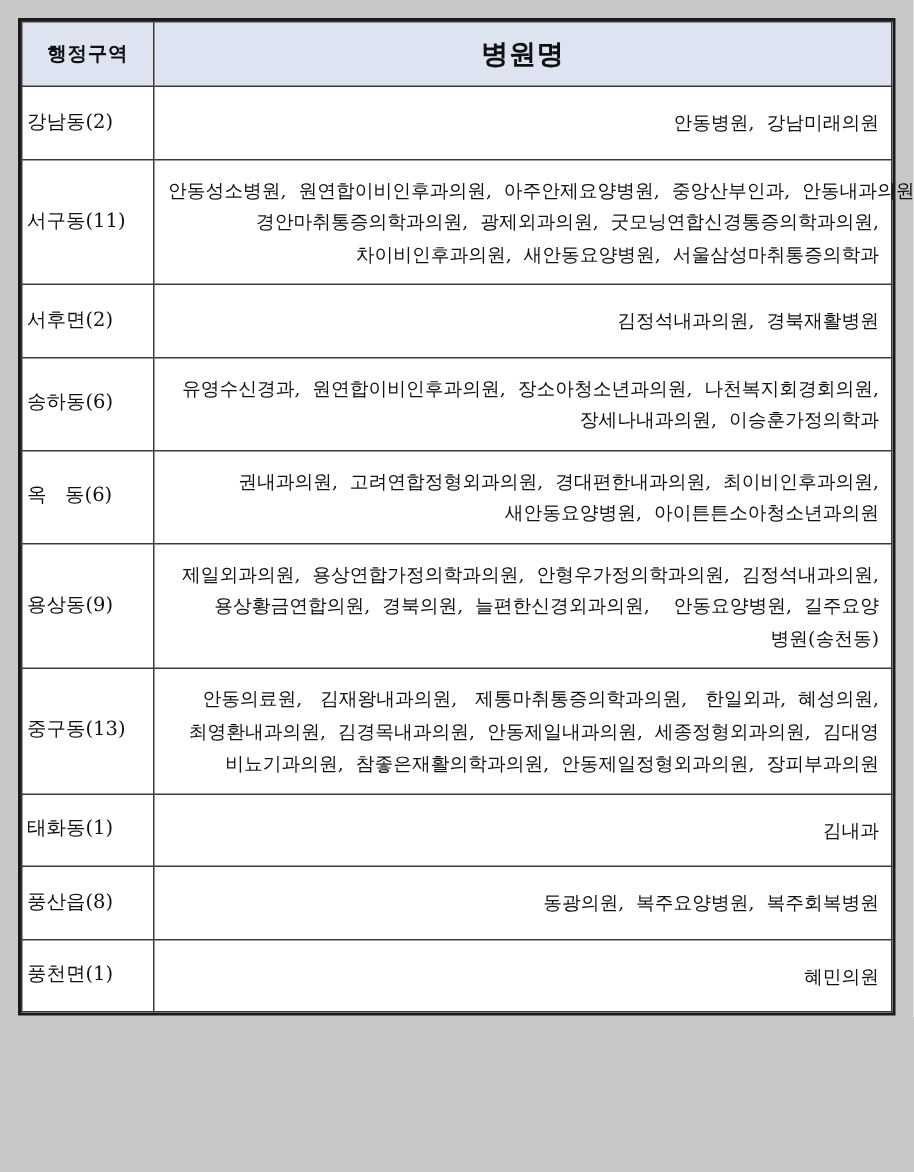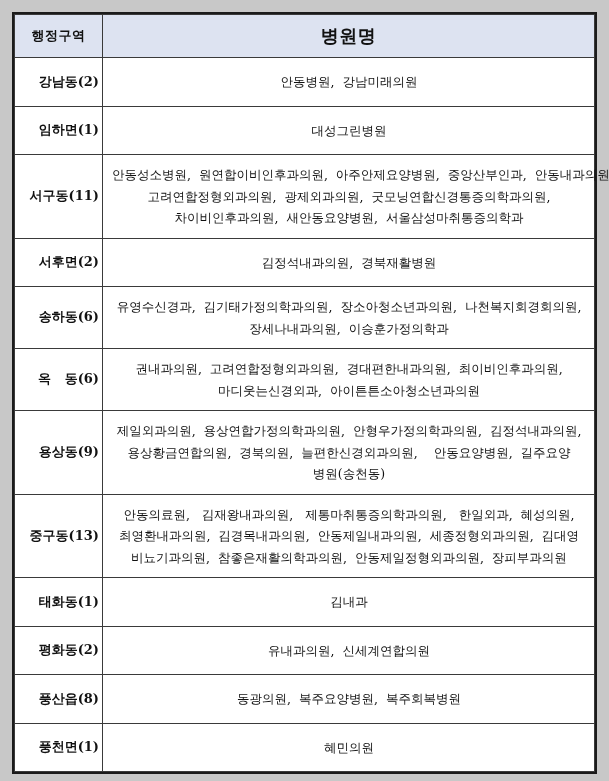--- a/index.html
+++ b/index.html
@@ -59,30 +59,29 @@
 
   thead th.region-head {
     font-size: 13px;
   }
 
   thead th.name-head {
     font-size: 18px;
   }
 
   tbody td.region-cell {
-    text-align: right;
+    text-align: left;
     font-size: 13px;
     padding: 8px 3px;
     white-space: pre;
     line-height: 1.55;
-    font-weight: bold;
   }
 
   tbody td.name-cell {
-    text-align: center;
+    text-align: right;
     font-size: 12.5px;
     padding: 9px 8px 9px 9px;
     line-height: 1.72;
     word-break: keep-all;
   }
 
   tbody tr.single-line td.name-cell,
   tbody tr.single-line td.region-cell {
     padding-top: 13px;
     padding-bottom: 13px;
@@ -109,52 +108,46 @@
           <th class="name-head">병원명</th>
         </tr>
       </thead>
       <tbody id="table-body">
           <tr class="single-line">
             <td class="region-cell">강남동(2)</td>
             <td class="name-cell">
               <span class="line">안동병원,  강남미래의원</span>
             </td>
           </tr>
-          <tr class="single-line">
-            <td class="region-cell">임하면(1)</td>
-            <td class="name-cell">
-              <span class="line">대성그린병원</span>
-            </td>
-          </tr>
           <tr>
             <td class="region-cell">서구동(11)</td>
             <td class="name-cell">
               <span class="line">안동성소병원,  원연합이비인후과의원,  아주안제요양병원,  중앙산부인과,  안동내과의원,</span>
-              <span class="line">고려연합정형외과의원,  광제외과의원,  굿모닝연합신경통증의학과의원,</span>
+              <span class="line">경안마취통증의학과의원,  광제외과의원,  굿모닝연합신경통증의학과의원,</span>
               <span class="line">차이비인후과의원,  새안동요양병원,  서울삼성마취통증의학과</span>
             </td>
           </tr>
           <tr class="single-line">
             <td class="region-cell">서후면(2)</td>
             <td class="name-cell">
               <span class="line">김정석내과의원,  경북재활병원</span>
             </td>
           </tr>
           <tr>
             <td class="region-cell">송하동(6)</td>
             <td class="name-cell">
-              <span class="line">유영수신경과,  김기태가정의학과의원,  장소아청소년과의원,  나천복지회경회의원,</span>
+              <span class="line">유영수신경과,  원연합이비인후과의원,  장소아청소년과의원,  나천복지회경회의원,</span>
               <span class="line">장세나내과의원,  이승훈가정의학과</span>
             </td>
           </tr>
           <tr>
             <td class="region-cell">옥   동(6)</td>
             <td class="name-cell">
               <span class="line">권내과의원,  고려연합정형외과의원,  경대편한내과의원,  최이비인후과의원,</span>
-              <span class="line">마디웃는신경외과,  아이튼튼소아청소년과의원</span>
+              <span class="line">새안동요양병원,  아이튼튼소아청소년과의원</span>
             </td>
           </tr>
           <tr>
             <td class="region-cell">용상동(9)</td>
             <td class="name-cell">
               <span class="line">제일외과의원,  용상연합가정의학과의원,  안형우가정의학과의원,  김정석내과의원,</span>
               <span class="line">용상황금연합의원,  경북의원,  늘편한신경외과의원,    안동요양병원,  길주요양</span>
               <span class="line">병원(송천동)</span>
             </td>
           </tr>
@@ -166,26 +159,20 @@
               <span class="line">비뇨기과의원,  참좋은재활의학과의원,  안동제일정형외과의원,  장피부과의원</span>
             </td>
           </tr>
           <tr class="single-line">
             <td class="region-cell">태화동(1)</td>
             <td class="name-cell">
               <span class="line">김내과</span>
             </td>
           </tr>
           <tr class="single-line">
-            <td class="region-cell">평화동(2)</td>
-            <td class="name-cell">
-              <span class="line">유내과의원,  신세계연합의원</span>
-            </td>
-          </tr>
-          <tr class="single-line">
             <td class="region-cell">풍산읍(8)</td>
             <td class="name-cell">
               <span class="line">동광의원,  복주요양병원,  복주회복병원</span>
             </td>
           </tr>
           <tr class="single-line">
             <td class="region-cell">풍천면(1)</td>
             <td class="name-cell">
               <span class="line">혜민의원</span>
             </td>

